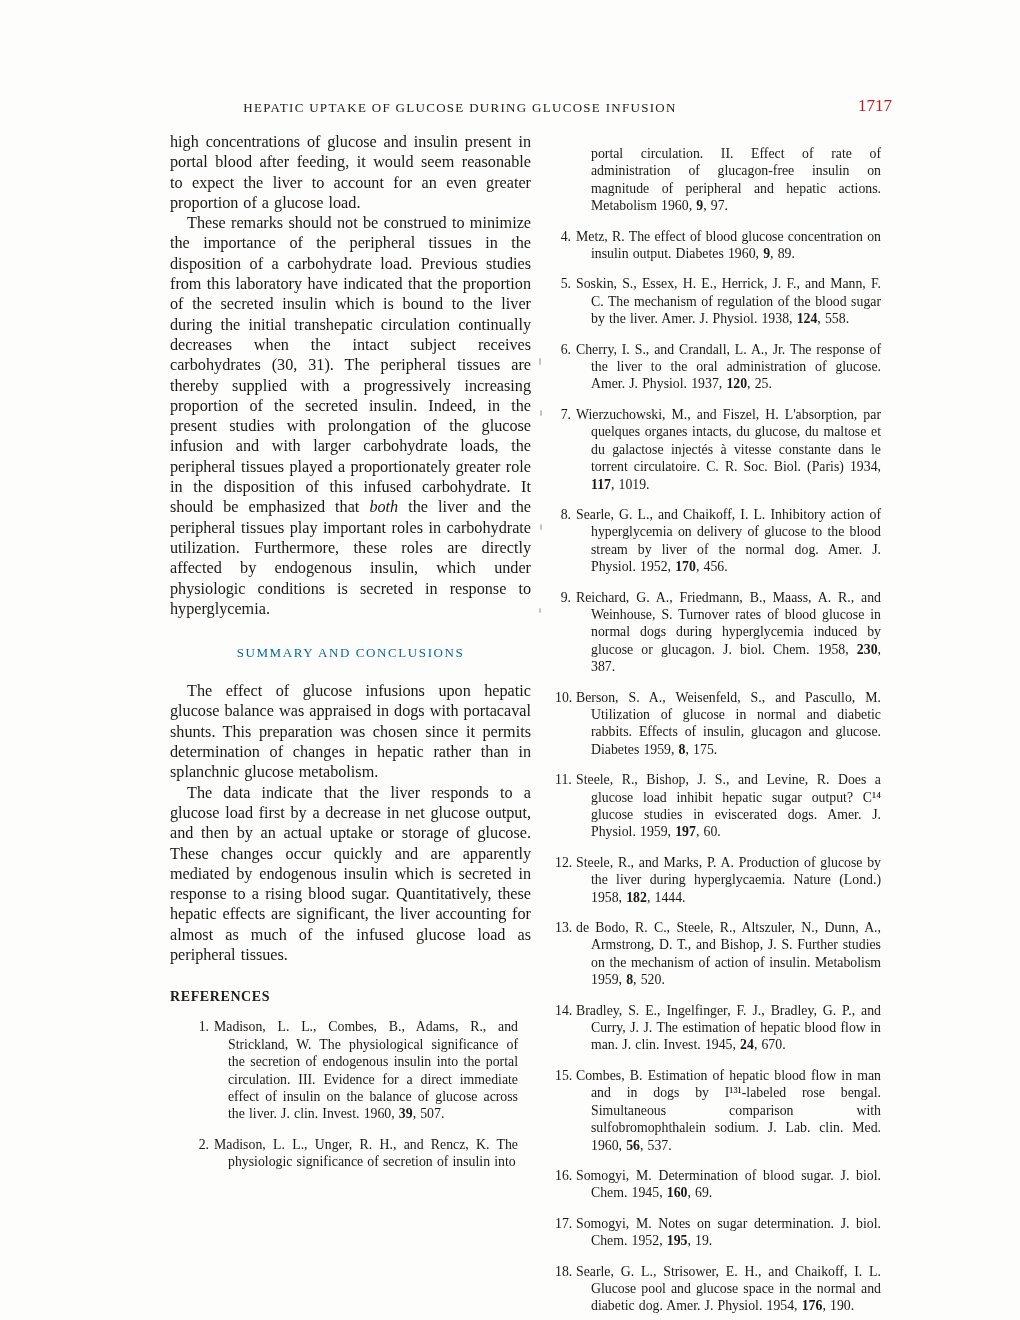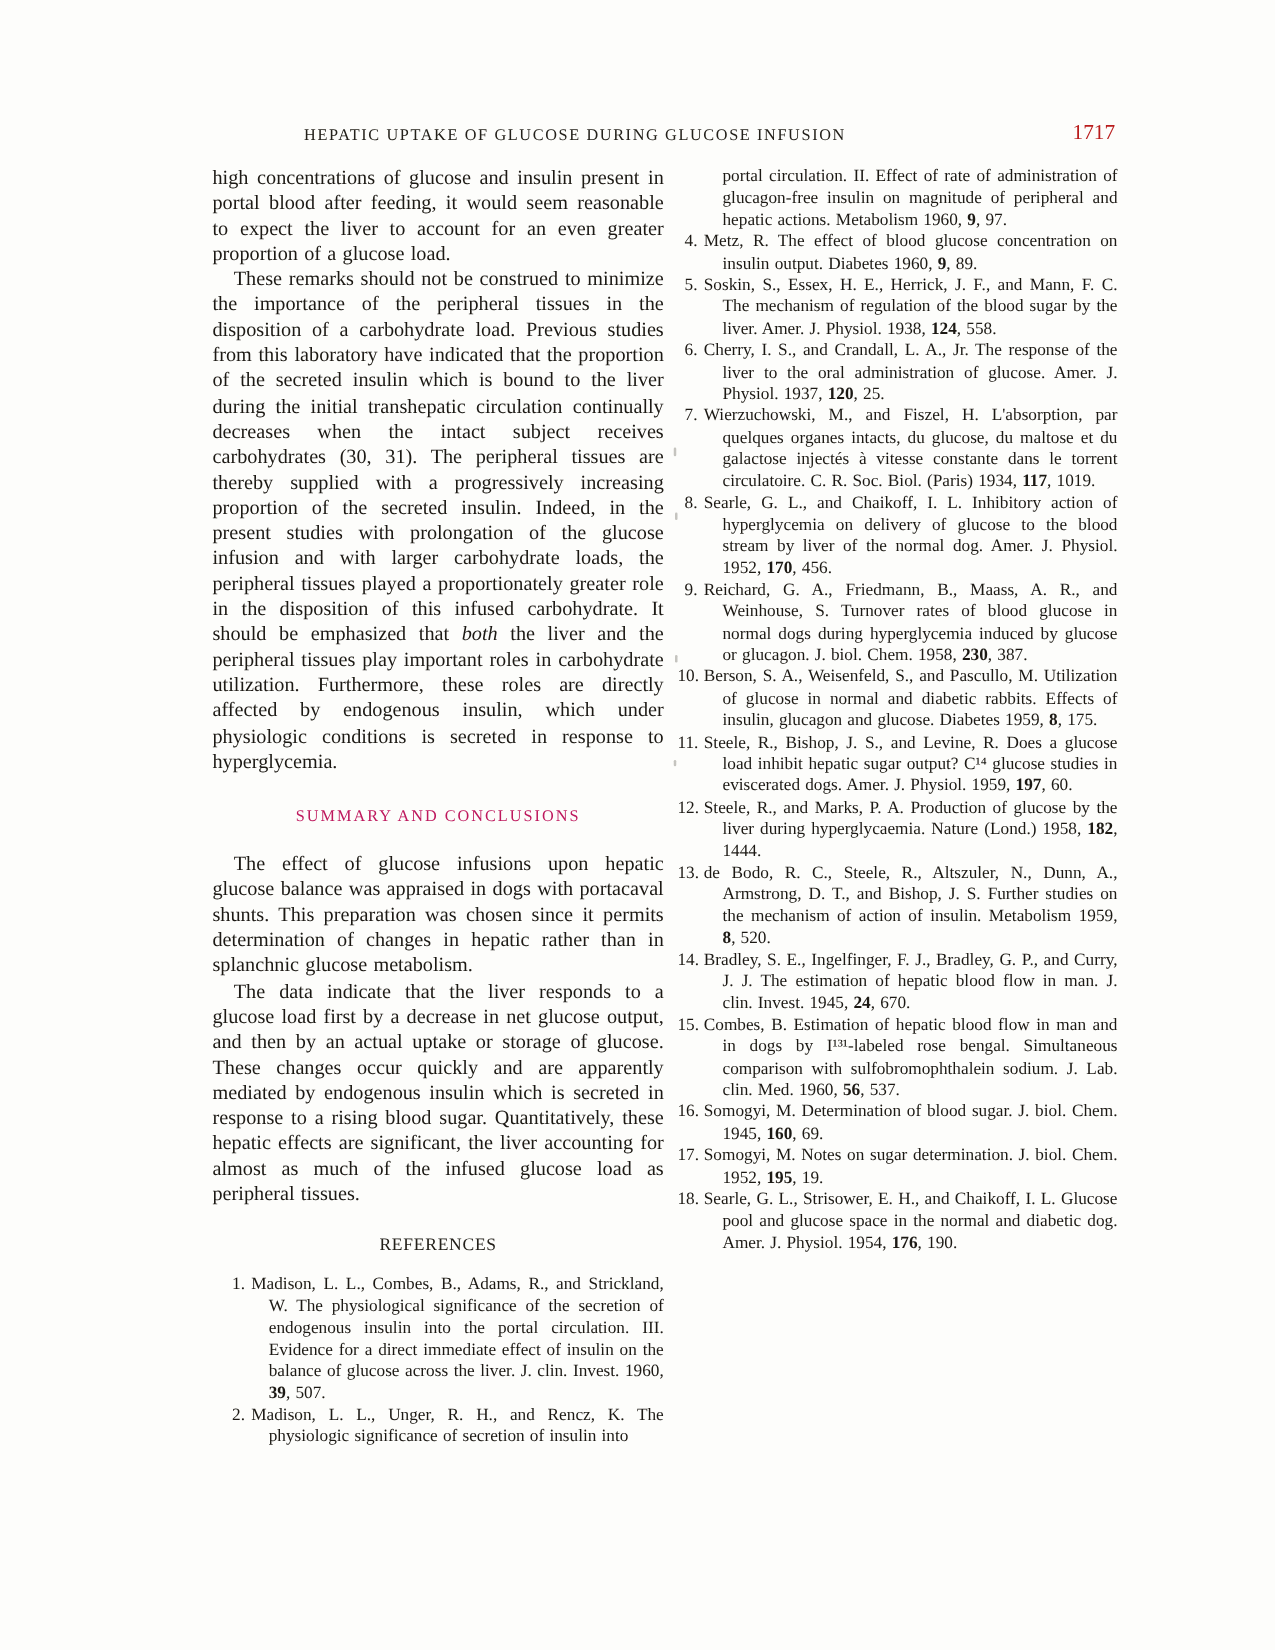--- a/index.html
+++ b/index.html
@@ -31,32 +31,32 @@
     margin:0;
     font-size:16.2px; line-height:20.3px;
     text-align:justify;
     word-spacing:0.06em;
   }
   .para.ind { text-indent:17px; }
 
   .sec-head {
     margin:26px 0 20px; padding:0;
     font-size:13px; font-weight:normal; letter-spacing:1.6px;
-    text-align:center; color:#be185d;
+    text-align:center; color:#0369a1;
   }
   .ref-head {
     margin:24px 0 13px; padding:0;
-    font-size:14px; font-weight:normal; letter-spacing:0.6px;
-    text-align:center; color:#23201a;
+    font-size:14px; font-weight:bold; letter-spacing:0.6px;
+    color:#23201a;
   }
 
   .refs { list-style:none; margin:0; padding:0; }
   .refs-left { margin-left:11px; }
   .ref {
-    margin:0;
+    margin:13px;
     font-size:13.8px; line-height:17.4px;
     text-align:justify; word-spacing:0.05em;
     padding-left:34px; text-indent:-34px;
   }
   .refs-right .ref { padding-left:36px; text-indent:-36px; }
   .ref-num {
     display:inline-block;
     width:15px; margin-right:5px;
     text-align:right; text-indent:0;
   }

